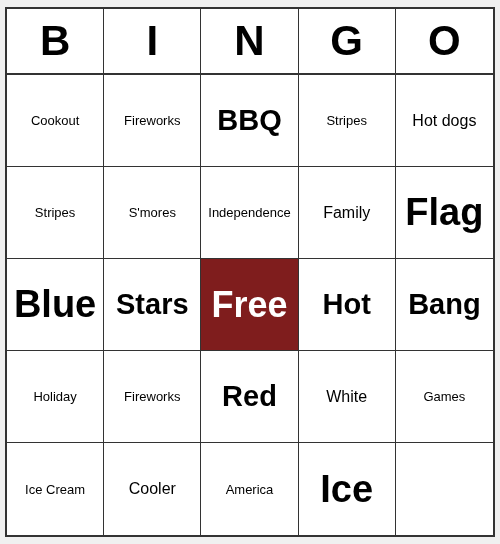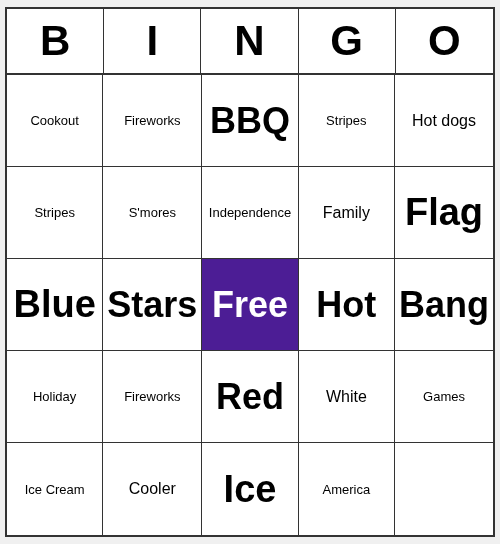--- a/index.html
+++ b/index.html
@@ -70,31 +70,31 @@
 
     .cell-small {
       font-size: 13px;
     }
 
     .cell-medium {
       font-size: 16px;
     }
 
     .cell-large {
-      font-size: 36px;
+      font-size: 29px;
       font-weight: bold;
     }
 
     .cell-xlarge {
       font-size: 38px;
       font-weight: bold;
     }
 
     .cell-free {
-      background-color: #4c1d95;
+      background-color: #7f1d1d;
       color: white;
       font-size: 36px;
       font-weight: bold;
     }
   </style>
 </head>
 <body>
 
 <div class="bingo-card">
   <div class="bingo-header">
@@ -120,16 +120,16 @@
       <div class="bingo-cell cell-free">Free</div>
       <div class="bingo-cell cell-large">Hot</div>
       <div class="bingo-cell cell-large">Bang</div>
       <div class="bingo-cell cell-small">Holiday</div>
       <div class="bingo-cell cell-small">Fireworks</div>
       <div class="bingo-cell cell-large">Red</div>
       <div class="bingo-cell cell-medium">White</div>
       <div class="bingo-cell cell-small">Games</div>
       <div class="bingo-cell cell-small">Ice Cream</div>
       <div class="bingo-cell cell-medium">Cooler</div>
+      <div class="bingo-cell cell-small">America</div>
       <div class="bingo-cell cell-xlarge">Ice</div>
-      <div class="bingo-cell cell-small">America</div>
     </div>
 </div>
 
 </body></html>

